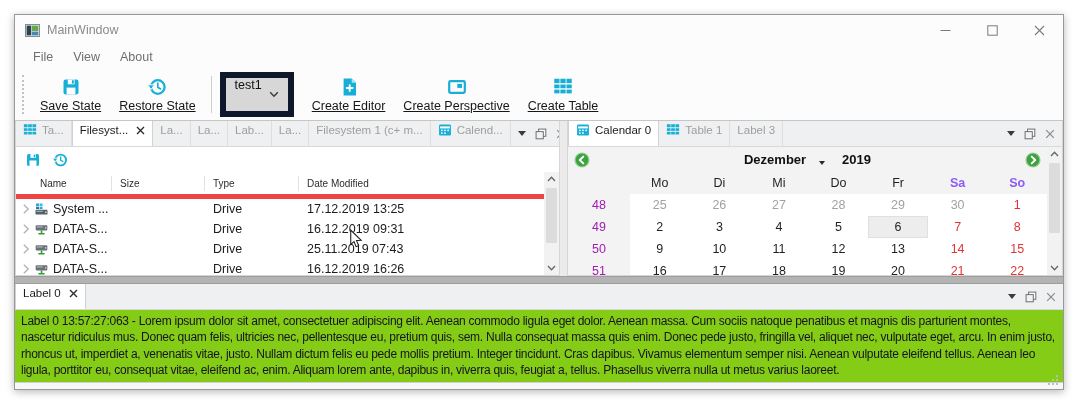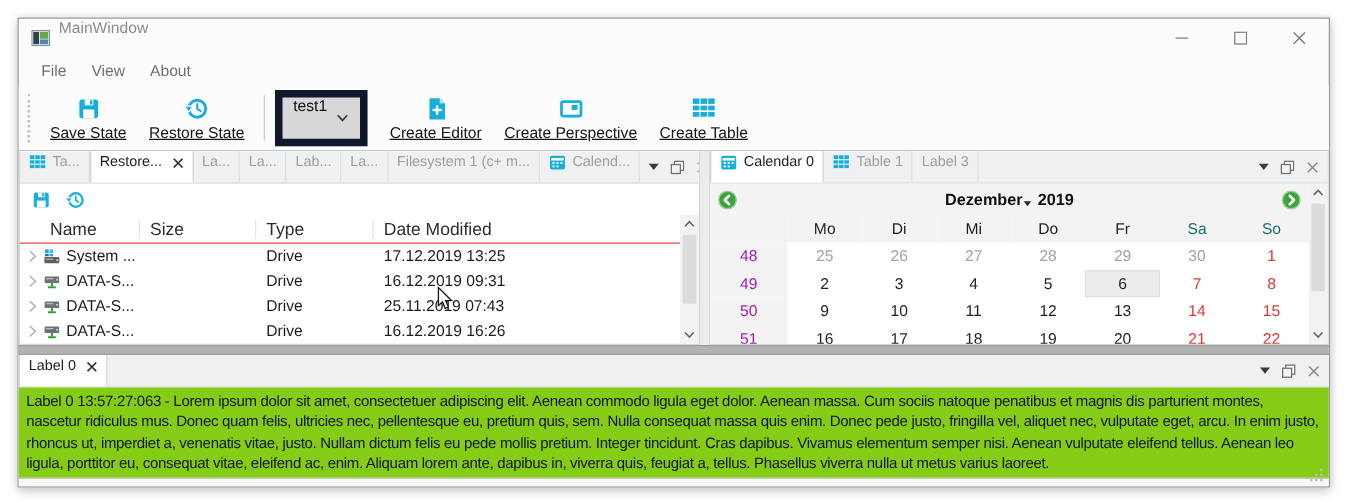--- a/index.html
+++ b/index.html
@@ -1,21 +1,21 @@
 <!DOCTYPE html>
 <html><head>
 <meta charset="utf-8">
 <style>
   html,body{margin:0;padding:0;width:1080px;height:400px;background:#fff;overflow:hidden;
     font-family:"Liberation Sans",sans-serif;-webkit-font-smoothing:antialiased;}
   .stage{position:relative;width:1080px;height:400px;}
   .window{position:absolute;left:14px;top:14px;width:1050px;height:376px;background:#fcfcfc;
     border:1px solid #989898;box-shadow:0 2px 8px rgba(0,0,0,.28);display:flex;flex-direction:column;box-sizing:border-box;}
   
-  .titlebar{height:30px;flex:0 0 auto;display:flex;padding-left:10px;}
+  .titlebar{height:30px;flex:0 0 auto;display:flex;align-items:center;padding-left:10px;}
   .titlebar .title{color:#8b8b8b;font-size:12.5px;margin-left:7px;}
   .win-controls{margin-left:auto;display:flex;height:100%;}
   .win-btn{width:47px;display:flex;align-items:center;justify-content:center;}
   
   .menubar{height:24px;flex:0 0 auto;display:flex;align-items:center;padding:0 8px;}
   .menu-item{color:#6f6f6f;font-size:12.5px;padding:2px 10px;}
   
   .toolbar{height:49px;flex:0 0 auto;display:flex;align-items:stretch;padding:1px 4px;border-bottom:1px solid #c6c6c6;background:#fcfcfc;}
   .tool-handle{width:0;border-left:2px dotted #c2c2c2;margin:5px 7px 5px 3px;}
   .tool-btn{display:flex;flex-direction:column;align-items:center;justify-content:center;gap:1px;padding:2px 9px;font-size:12.5px;color:#161616;text-decoration:underline;}
@@ -35,39 +35,39 @@
   .tab{height:24px;display:flex;align-items:center;gap:5px;padding:16px 7px;font-size:11.5px;color:#9e9e9e;
     border-right:1px solid #dedede;white-space:nowrap;box-sizing:border-box;}
   .tab.active{background:#fff;color:#1b1b1b;border:1px solid #d2d2d2;border-bottom:1px solid #fff;height:25px;margin-bottom:-1px;}
   .tab-close{display:flex;align-items:center;margin-left:3px;}
   .tab-controls{margin-left:auto;display:flex;align-items:center;gap:9px;padding:0 7px;align-self:center;flex:0 0 auto;}
   .caret-down{width:0;height:0;border-left:4px solid transparent;border-right:4px solid transparent;border-top:5px solid #3b3b3b;}
   
   .fs-toolbar{height:25px;flex:0 0 auto;display:flex;align-items:center;gap:11px;padding:0 9px;background:#fff;}
   .fs-table{flex:1;position:relative;padding-right:15px;min-height:0;}
   .fs-header{display:grid;grid-template-columns:96px 93px 94px 1fr;height:22px;align-items:center;
-    border-bottom:1px solid #ef4444;color:#2c2c2c;font-size:14px;}
+    border-bottom:5px solid #ef4444;color:#2c2c2c;font-size:10px;}
   .fs-header .hcell{padding-left:8px;border-right:1px solid #e2e2e2;height:15px;line-height:15px;}
   .fs-header .hcell:first-child{padding-left:24px;}
   .fs-header .hcell:last-child{border-right:none;}
   .fs-row{display:grid;grid-template-columns:96px 93px 94px 1fr;height:20px;align-items:center;font-size:12.5px;color:#1c1c1c;}
   .fs-row .namecell{display:flex;align-items:center;gap:4px;padding-left:6px;overflow:hidden;white-space:nowrap;}
   .fs-row .cell{padding-left:8px;white-space:nowrap;}
   .v-scroll{position:absolute;right:0;top:0;bottom:0;width:15px;background:#f2f2f2;}
   .v-scroll .sb-up,.v-scroll .sb-down{position:absolute;left:0;width:15px;height:14px;display:flex;align-items:center;justify-content:center;}
   .v-scroll .sb-up{top:0;} .v-scroll .sb-down{bottom:0;}
   .v-scroll .thumb{position:absolute;left:2px;width:11px;background:#dcdcdc;border-radius:1px;}
   
   .calendar{flex:1;position:relative;padding-right:15px;min-height:0;background:#fff;}
   .cal-nav{height:25px;background:#f3f3f3;display:flex;align-items:center;padding:0 6px;}
-  .cal-title{flex:1;display:flex;align-items:center;justify-content:center;gap:5px;font-weight:bold;font-size:13px;color:#101010;}
+  .cal-title{flex:1;display:flex;align-items:center;justify-content:center;gap:17px;font-weight:bold;font-size:13px;color:#101010;}
   .cal-title .mcaret{width:0;height:0;border-left:3.5px solid transparent;border-right:3.5px solid transparent;border-top:4px solid #2a2a2a;margin-left:-4px;margin-top:6px;}
   .cal-grid{display:grid;grid-template-columns:62px repeat(7,1fr);}
   .cal-dh{background:#f3f3f3;text-align:center;line-height:22px;font-size:12.5px;color:#1f1f1f;}
-  .cal-dh.red{color:#0f766e;}
+  .cal-dh.red{color:#8b5cf6;font-weight:bold;}
   .cal-wk{background:#f3f3f3;text-align:center;line-height:22px;font-size:12.5px;color:#a21caf;}
   .cal-day{text-align:center;line-height:22px;font-size:12.5px;color:#1f1f1f;background:#fff;}
   .cal-day.muted{color:#a2a2a2;}
   .cal-day.red{color:#e03535;}
   .cal-day.selected{background:#ededed;box-shadow:inset 0 0 0 1px #e0e0e0;}
   
   .bottom-panel{flex:1;display:flex;flex-direction:column;background:#f7f7f7;position:relative;min-height:0;}
   .bottom-panel .tabbar{background:#eef0f1;}
   .log-text{background:#84cc16;border-bottom:1px solid #cfcfcf;color:#15151d;font-size:12px;letter-spacing:-0.25px;
     line-height:16.3px;padding:3px 6px 0 6px;height:69px;overflow:hidden;}
@@ -213,21 +213,21 @@
                       <rect x="10.8" y="6" width="4.2" height="3"></rect>
                       <rect x="1" y="10.1" width="4.2" height="3"></rect>
                       <rect x="5.9" y="10.1" width="4.2" height="3"></rect>
                       <rect x="10.8" y="10.1" width="4.2" height="3"></rect>
                     </g>
                   </svg>
                 </span>
                 <span>Ta...</span>
               </div>
               <div class="tab active">
-                <span>Restore...</span>
+                <span>Filesyst...</span>
                 <span class="tab-close icon">
                   <svg width="9" height="9" viewBox="0 0 9 9">
                     <path d="M1 1 L8 8 M8 1 L1 8" stroke="#2d2d2d" stroke-width="1.4"></path>
                   </svg>
                 </span>
               </div>
               <div class="tab">
                 <span>La...</span>
               </div>
               <div class="tab">

